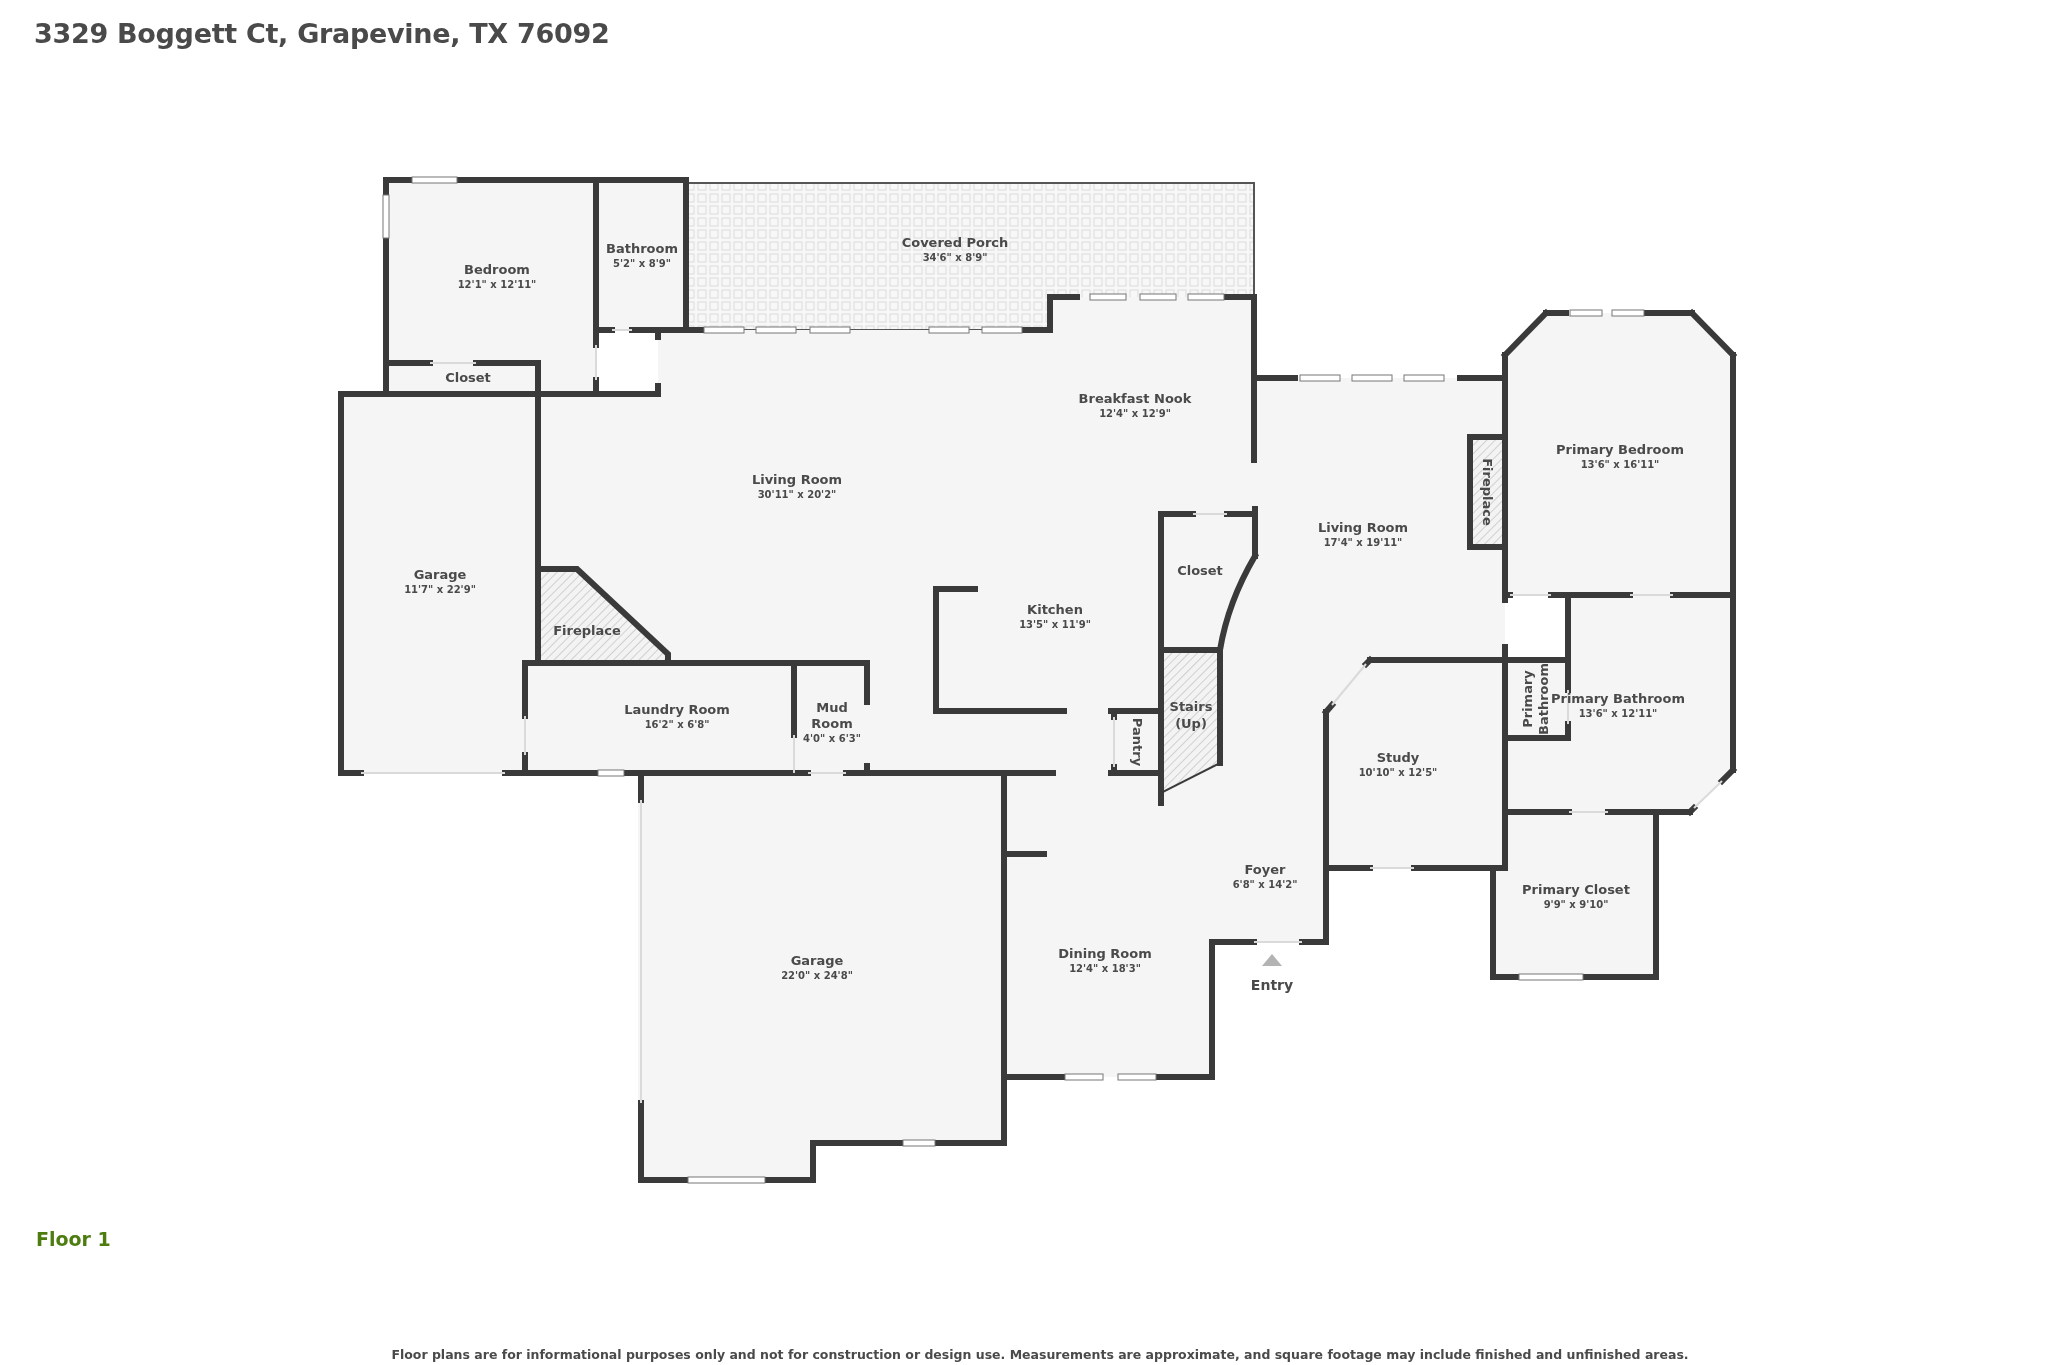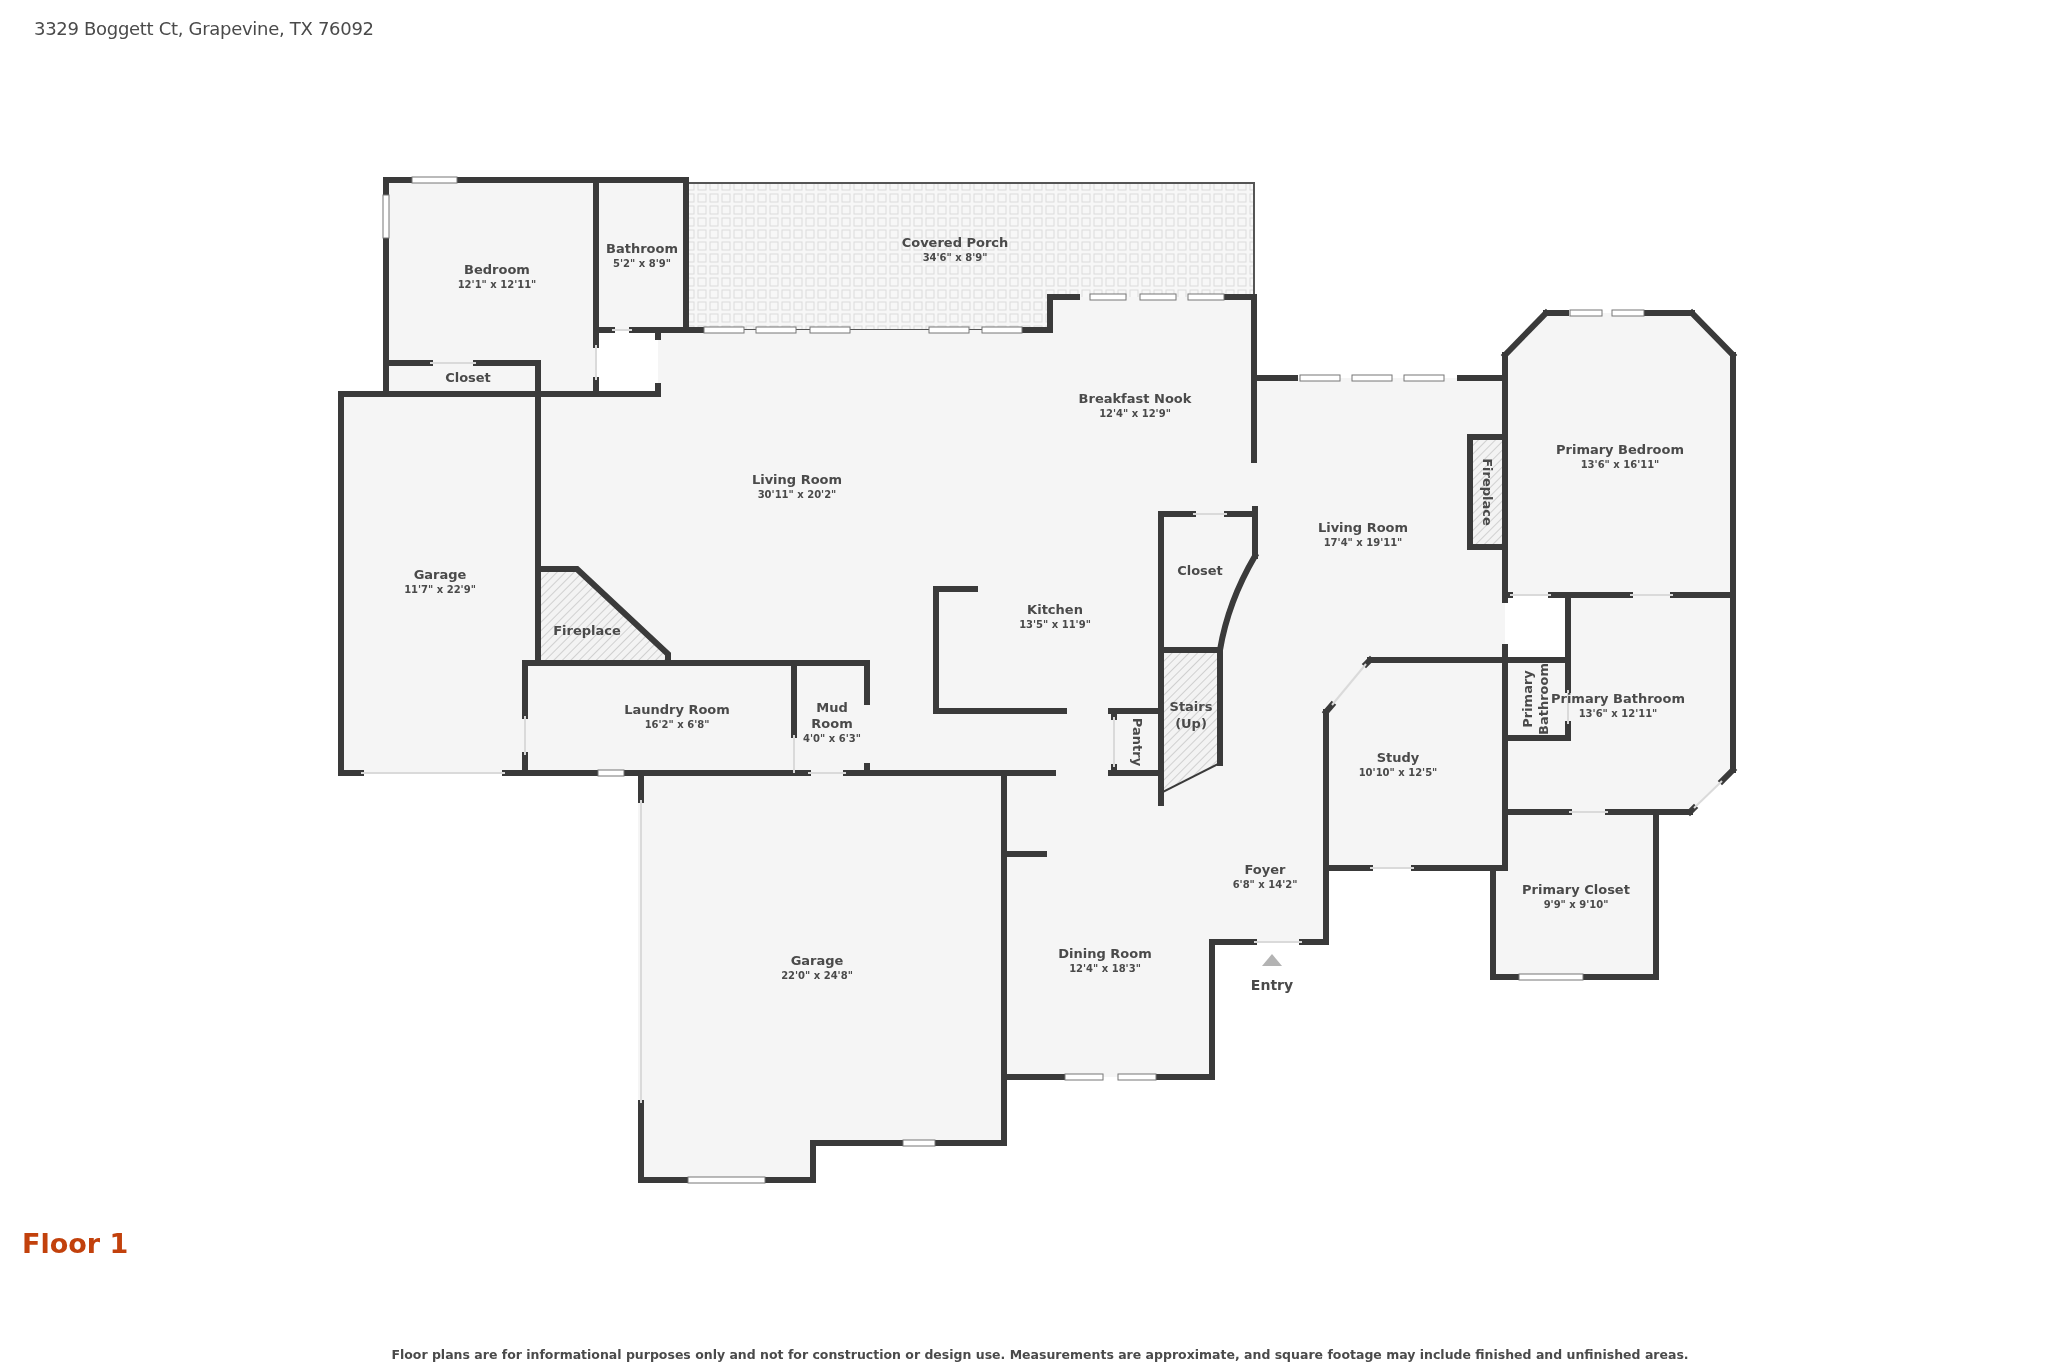--- a/index.html
+++ b/index.html
@@ -1,18 +1,18 @@
 <!DOCTYPE html>
 <html><head>
 <meta charset="utf-8">
 <style>
   html, body { margin: 0; padding: 0; background: #ffffff; }
   body { width: 2048px; height: 1365px; position: relative; overflow: hidden; font-family: "DejaVu Sans", "Liberation Sans", sans-serif; color: #4a4a4a; }
-  .title { position: absolute; left: 34px; top: 18px; font-size: 18px; font-weight: normal; color: #4a4a4a; letter-spacing: -0.3px; text-align: center; }
-  .floor-label { position: absolute; left: 22px; top: 1228px; font-size: 27px; font-weight: bold; color: #c2410c; }
+  .title { position: absolute; left: 34px; top: 18px; font-size: 27px; font-weight: bold; color: #4a4a4a; letter-spacing: -0.3px; text-align: center; }
+  .floor-label { position: absolute; left: 36px; top: 1228px; font-size: 19px; font-weight: bold; color: #4d7c0f; }
   .disclaimer { position: absolute; left: 0; width: 2080px; top: 1347px; text-align: center; font-size: 12.5px; font-weight: bold; color: #4a4a4a; }
   svg.plan { position: absolute; left: 0; top: 0; }
   .room-label { font-family: "DejaVu Sans", "Liberation Sans", sans-serif; font-weight: bold; fill: #4a4a4a; font-size: 13px; text-anchor: middle; }
   .room-dim { font-family: "DejaVu Sans", "Liberation Sans", sans-serif; font-weight: bold; fill: #4a4a4a; font-size: 10px; text-anchor: middle; }
   .entry-label { font-family: "DejaVu Sans", "Liberation Sans", sans-serif; font-weight: bold; fill: #4a4a4a; font-size: 14px; text-anchor: middle; }
 </style>
 </head>
 <body>
 
 <div class="title">3329 Boggett Ct, Grapevine, TX 76092</div>

